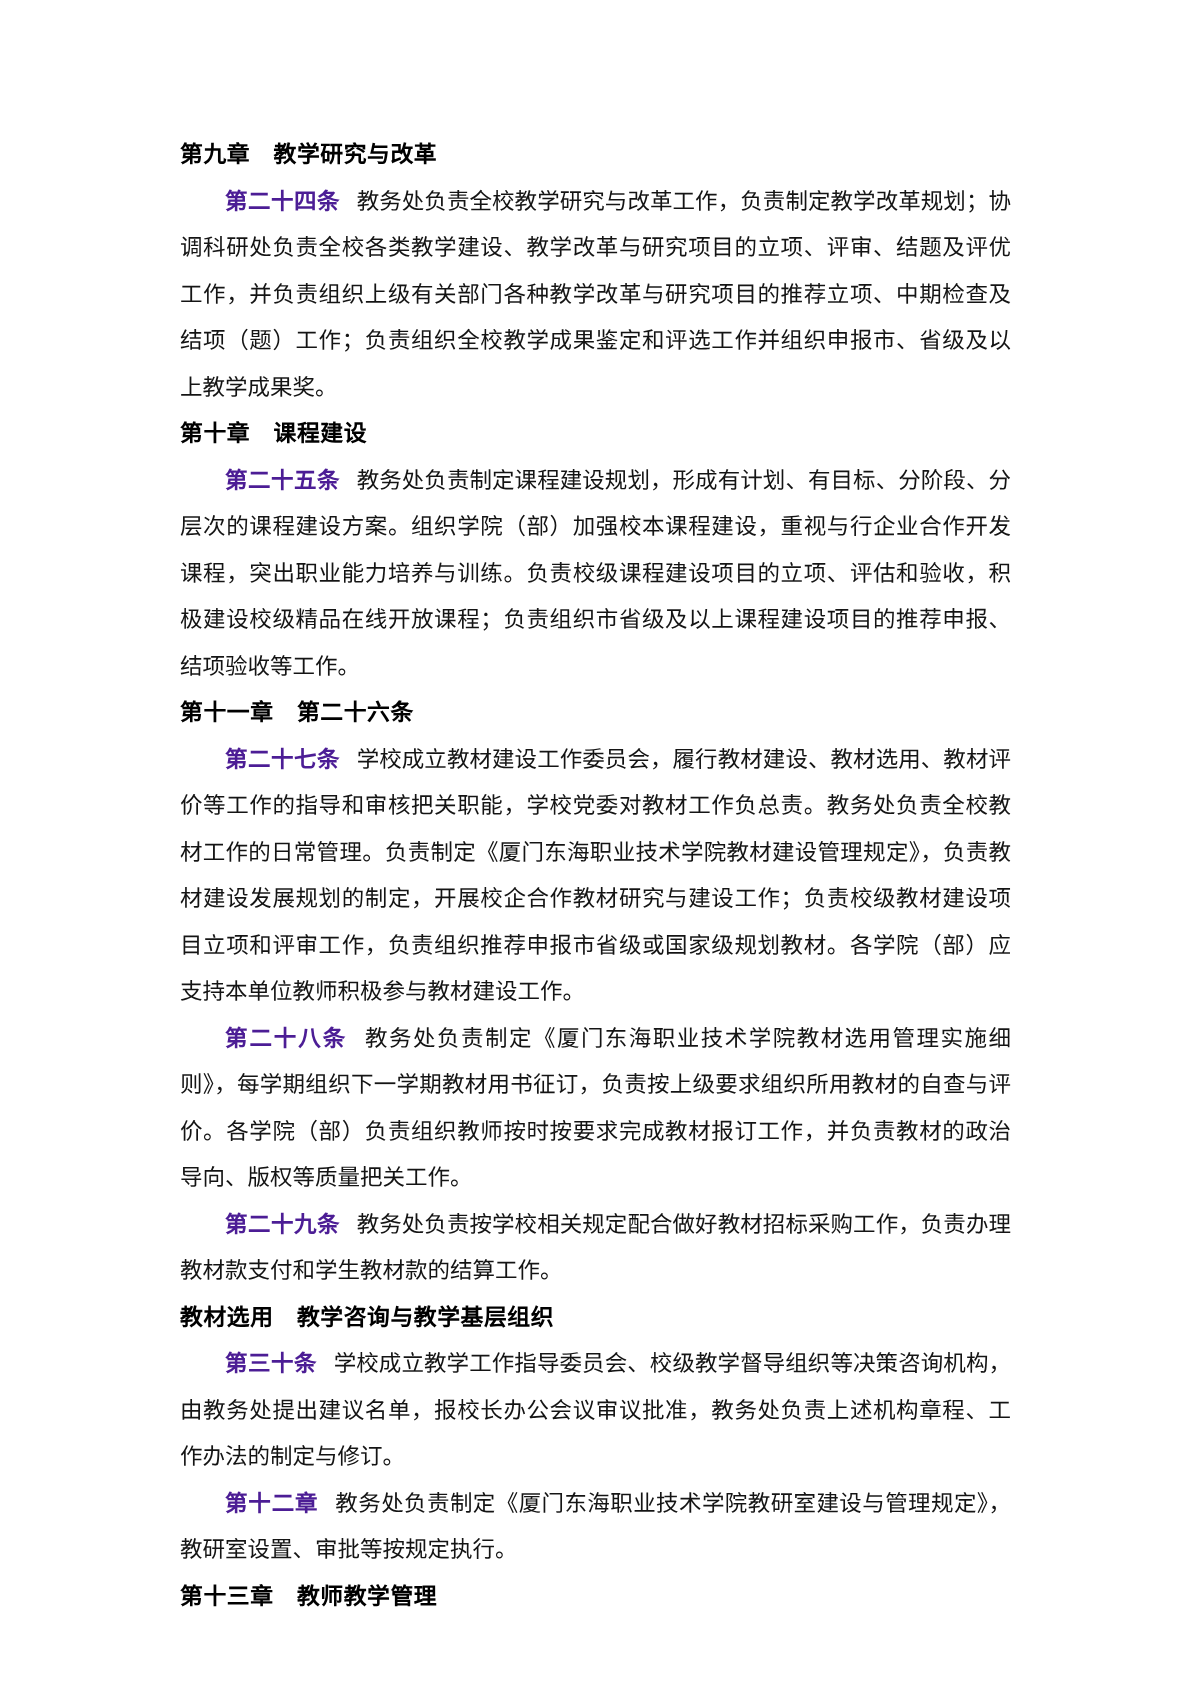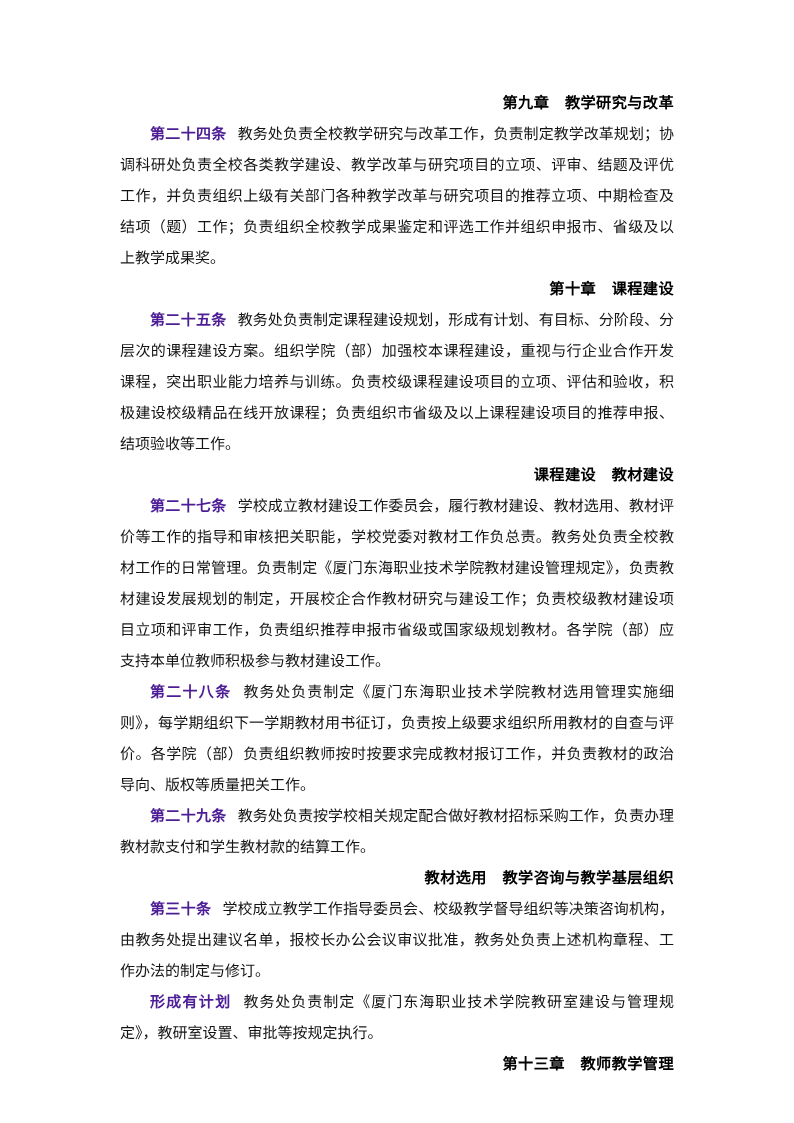--- a/index.html
+++ b/index.html
@@ -26,21 +26,21 @@
     position: absolute;
     left: 120px;
     top: 88px;
     width: 554px;
   }
   .chapter-heading {
     font-family: "DejaVu Serif", "Liberation Serif", serif;
     font-weight: bold;
     font-size: 15.2px;
     line-height: 31px;
-    text-align: right;
+    text-align: left;
     letter-spacing: 0.4px;
     margin: 0;
     padding: 0;
     color: #000000;
     white-space: pre;
   }
   .article {
     font-size: 15px;
     line-height: 31px;
     margin: 0;
@@ -67,22 +67,22 @@
 </style>
 </head>
 <body>
 
 <div class="page">
   <div class="content" id="doc-body">
       <div class="chapter-heading">第九章　教学研究与改革</div>
       <p class="article"><span class="num">第二十四条</span><span class="gap"></span><span class="body-text">教务处负责全校教学研究与改革工作，负责制定教学改革规划；协调科研处负责全校各类教学建设、教学改革与研究项目的立项、评审、结题及评优工作，并负责组织上级有关部门各种教学改革与研究项目的推荐立项、中期检查及结项（题）工作；负责组织全校教学成果鉴定和评选工作并组织申报市、省级及以上教学成果奖。</span></p>
       <div class="chapter-heading">第十章　课程建设</div>
       <p class="article"><span class="num">第二十五条</span><span class="gap"></span><span class="body-text">教务处负责制定课程建设规划，形成有计划、有目标、分阶段、分层次的课程建设方案。组织学院（部）加强校本课程建设，重视与行企业合作开发课程，突出职业能力培养与训练。负责校级课程建设项目的立项、评估和验收，积极建设校级精品在线开放课程；负责组织市省级及以上课程建设项目的推荐申报、结项验收等工作。</span></p>
-      <div class="chapter-heading">课程建设　教材建设</div>
+      <div class="chapter-heading">第十一章　第二十六条</div>
       <p class="article"><span class="num">第二十七条</span><span class="gap"></span><span class="body-text">学校成立教材建设工作委员会，履行教材建设、教材选用、教材评价等工作的指导和审核把关职能，学校党委对教材工作负总责。教务处负责全校教材工作的日常管理。负责制定《厦门东海职业技术学院教材建设管理规定》，负责教材建设发展规划的制定，开展校企合作教材研究与建设工作；负责校级教材建设项目立项和评审工作，负责组织推荐申报市省级或国家级规划教材。各学院（部）应支持本单位教师积极参与教材建设工作。</span></p>
       <p class="article"><span class="num">第二十八条</span><span class="gap"></span><span class="body-text">教务处负责制定《厦门东海职业技术学院教材选用管理实施细则》，每学期组织下一学期教材用书征订，负责按上级要求组织所用教材的自查与评价。各学院（部）负责组织教师按时按要求完成教材报订工作，并负责教材的政治导向、版权等质量把关工作。</span></p>
       <p class="article"><span class="num">第二十九条</span><span class="gap"></span><span class="body-text">教务处负责按学校相关规定配合做好教材招标采购工作，负责办理教材款支付和学生教材款的结算工作。</span></p>
       <div class="chapter-heading">教材选用　教学咨询与教学基层组织</div>
       <p class="article"><span class="num">第三十条</span><span class="gap"></span><span class="body-text">学校成立教学工作指导委员会、校级教学督导组织等决策咨询机构，由教务处提出建议名单，报校长办公会议审议批准，教务处负责上述机构章程、工作办法的制定与修订。</span></p>
-      <p class="article"><span class="num">形成有计划</span><span class="gap"></span><span class="body-text">教务处负责制定《厦门东海职业技术学院教研室建设与管理规定》，教研室设置、审批等按规定执行。</span></p>
+      <p class="article"><span class="num">第十二章</span><span class="gap"></span><span class="body-text">教务处负责制定《厦门东海职业技术学院教研室建设与管理规定》，教研室设置、审批等按规定执行。</span></p>
       <div class="chapter-heading">第十三章　教师教学管理</div>
     </div>
 </div>
 
 </body></html>

